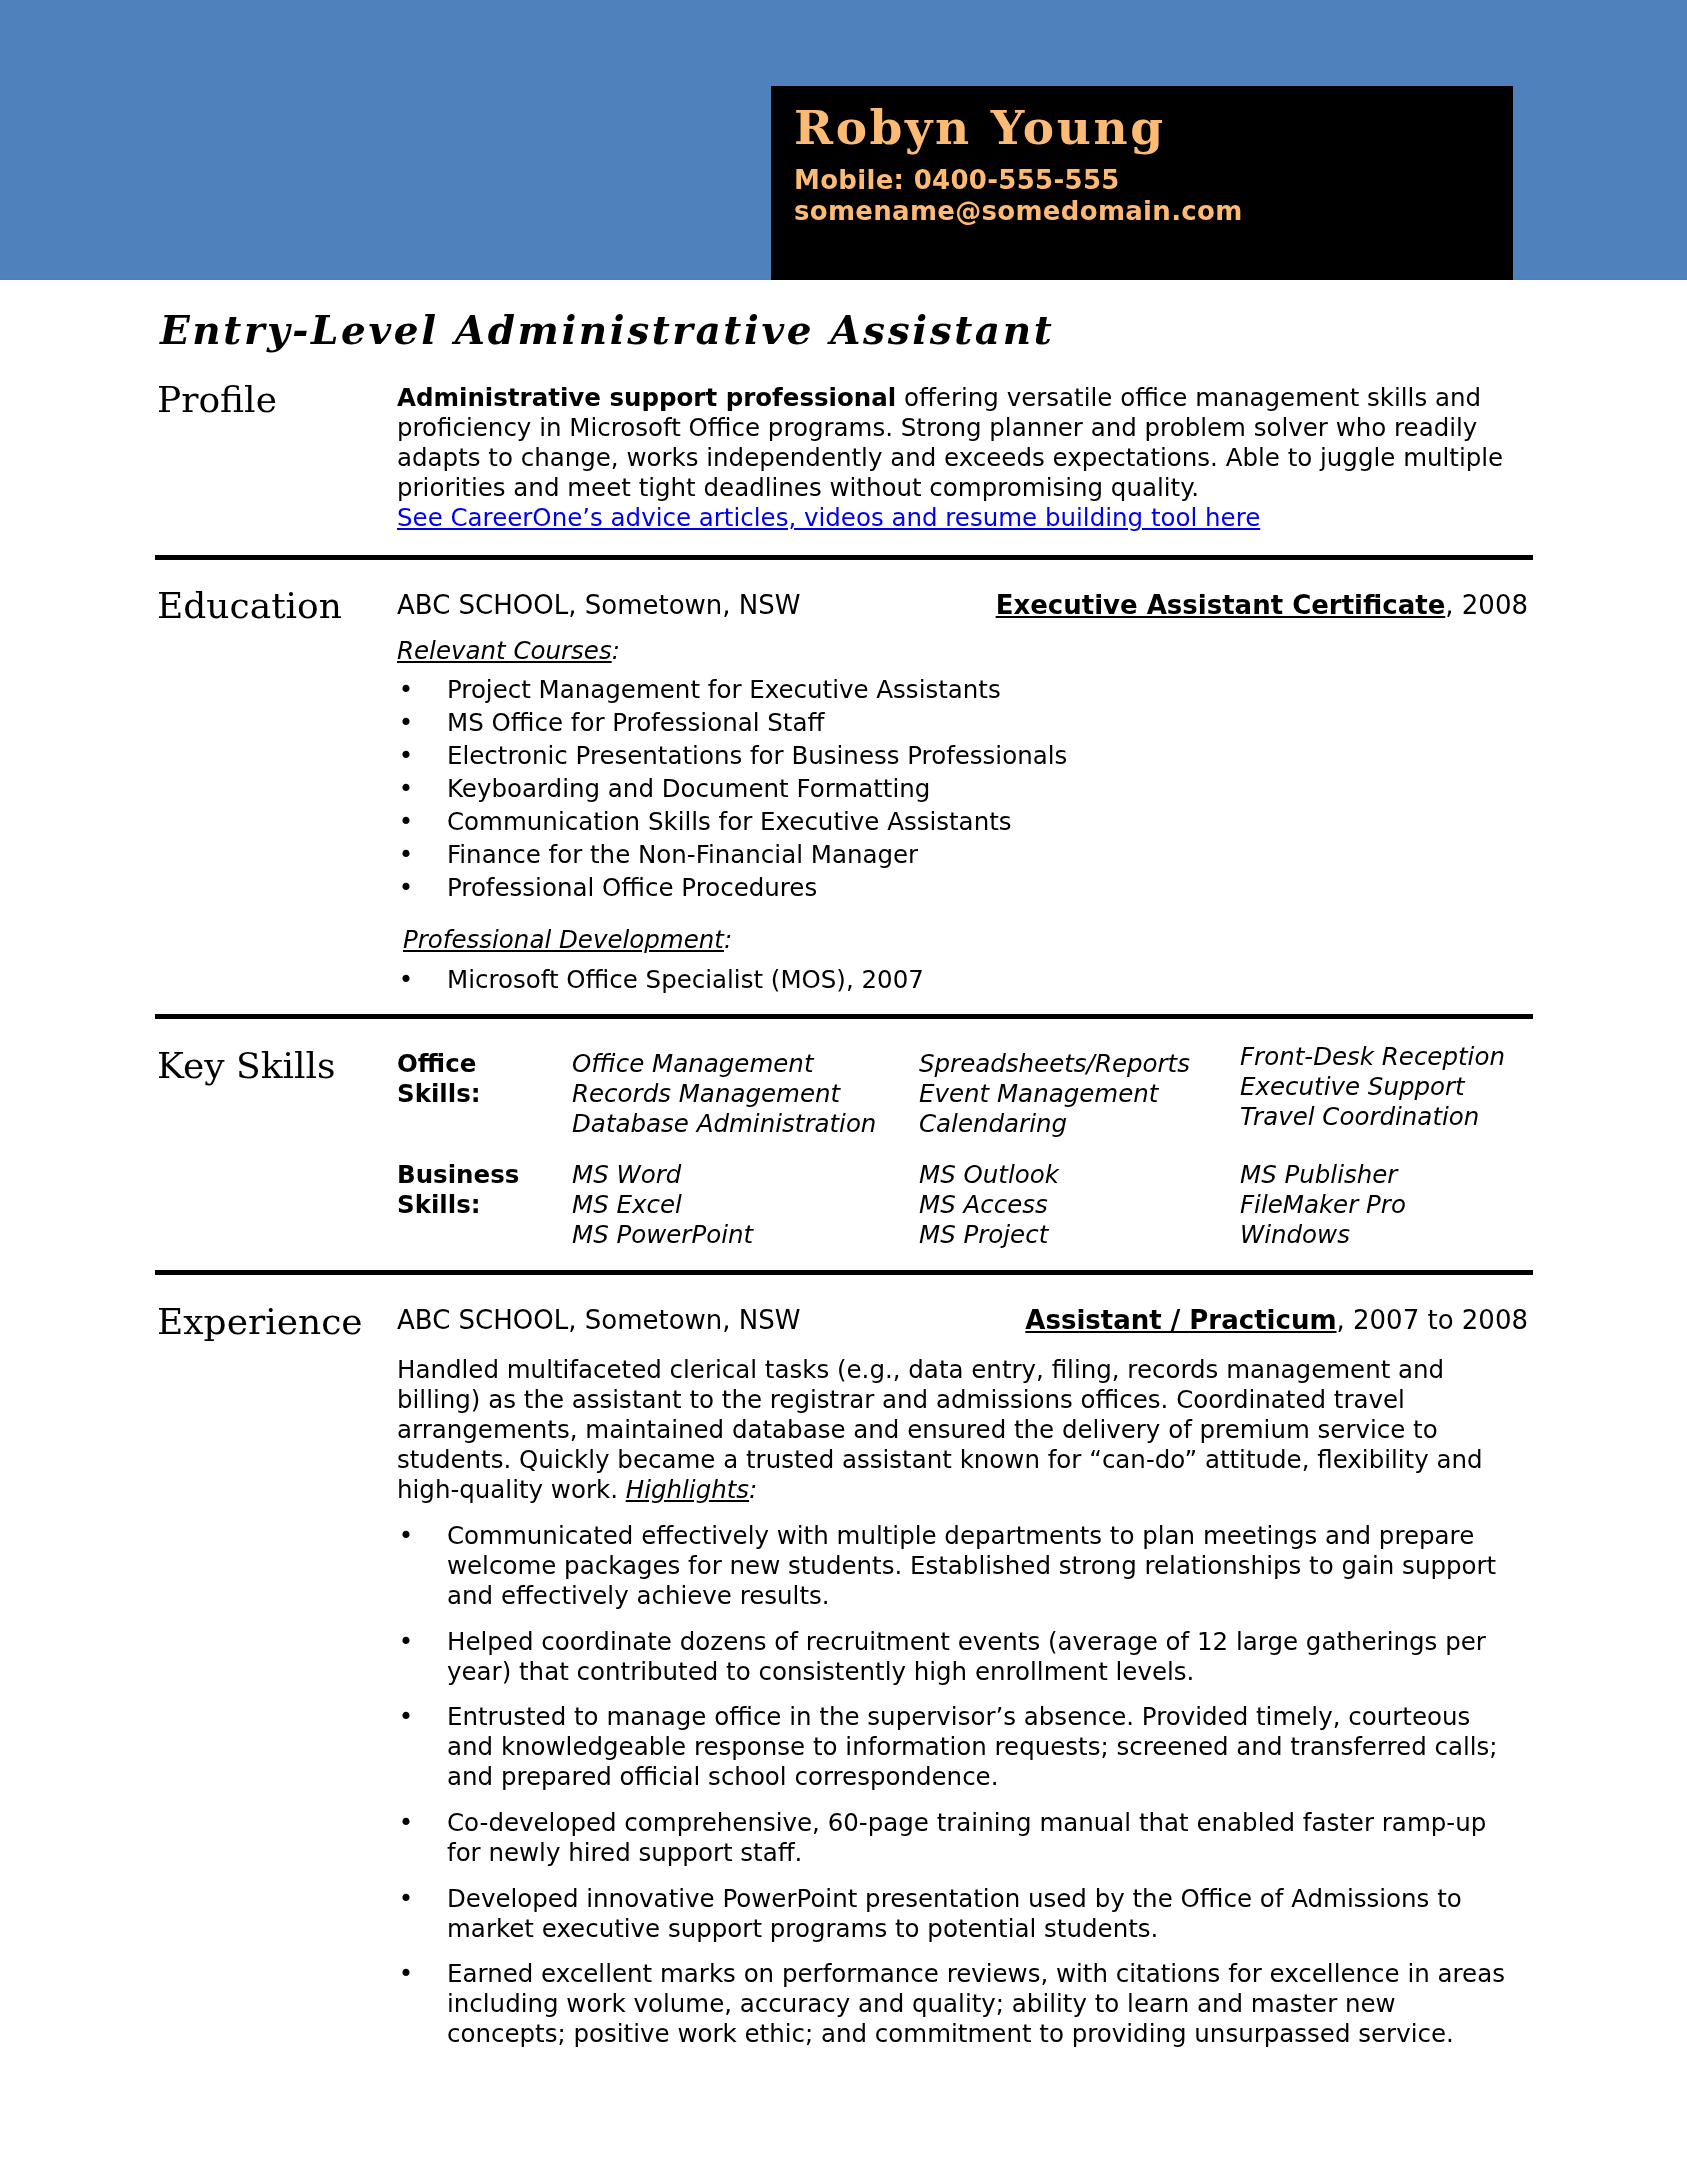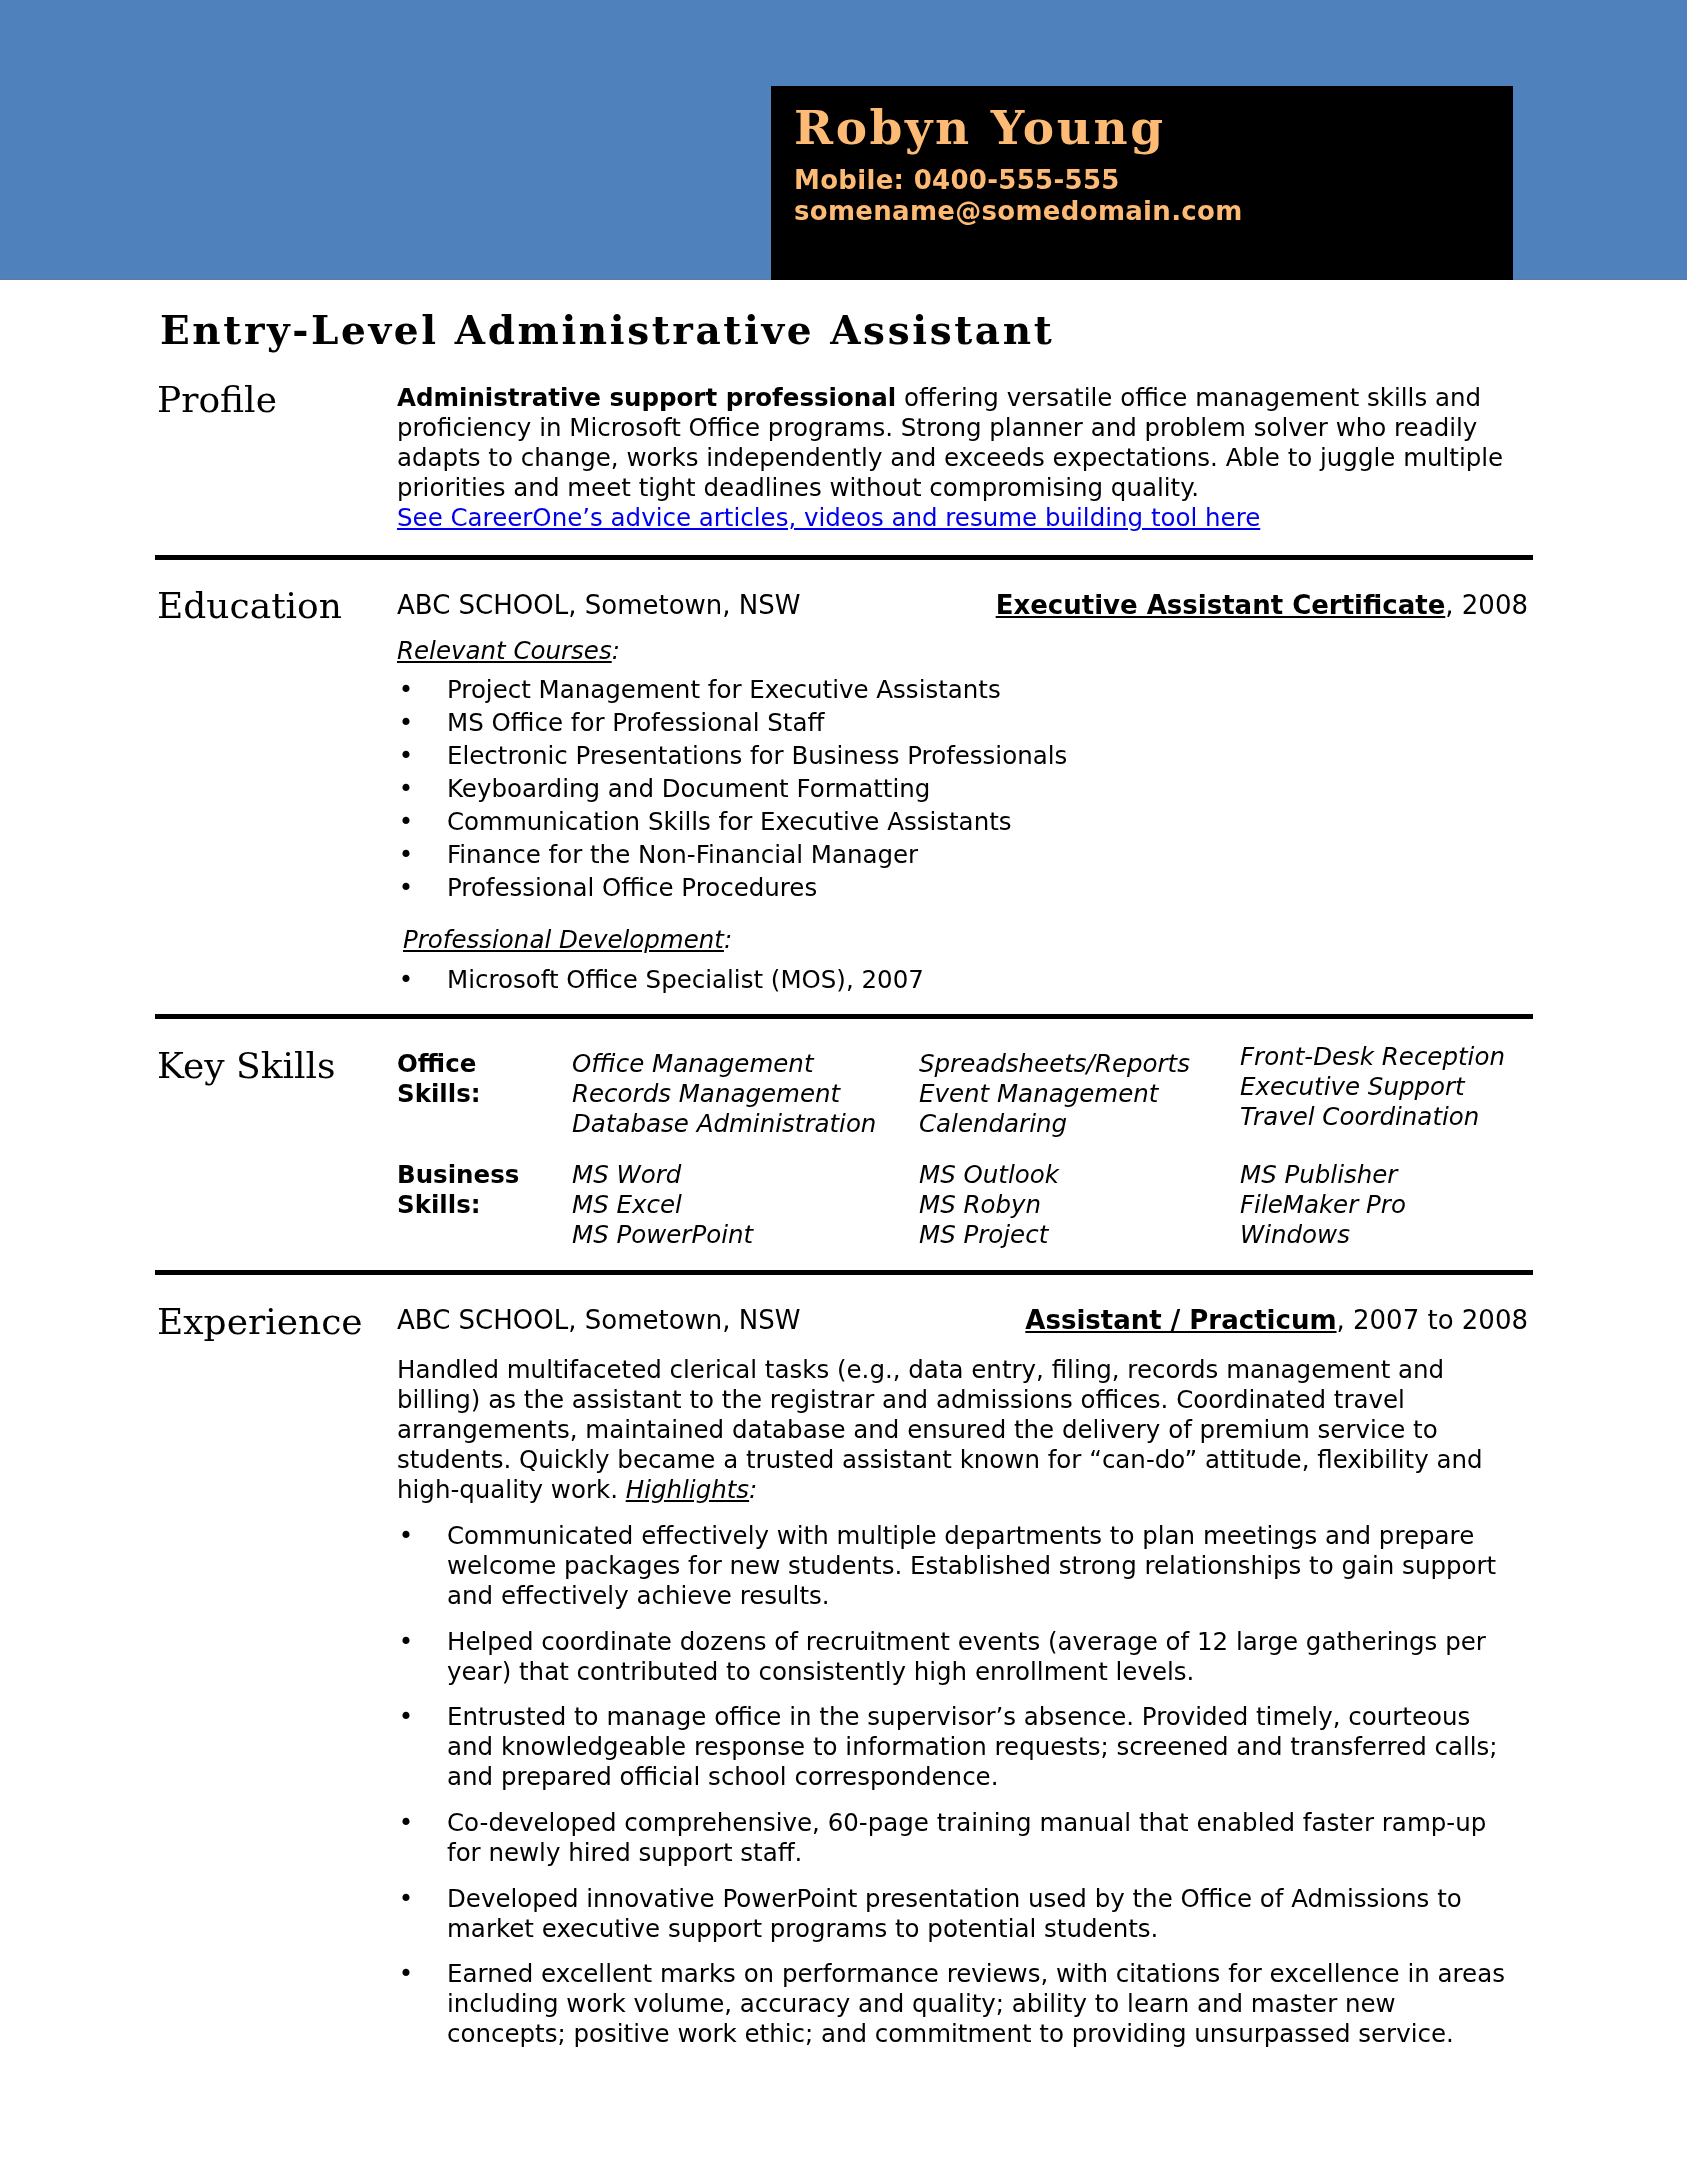--- a/index.html
+++ b/index.html
@@ -6,21 +6,21 @@
   body {
     width: 1687px; height: 2184px; position: relative; overflow: hidden;
     background: #ffffff; color: #000;
     font-family: "DejaVu Sans", sans-serif;
   }
   .band { position: absolute; left: 0; top: 0; width: 1687px; height: 279px; background: #4f81bd; border-bottom: 1.7px solid #5b7aa8; }
   .namebox { position: absolute; left: 771px; top: 86px; width: 742px; height: 194px; background: #000; color: #fdba74; box-sizing: border-box; padding: 14px 23px 0 23px; }
   .namebox .name { font-family: "DejaVu Serif", serif; font-weight: bold; font-size: 47px; letter-spacing: 2.6px; line-height: 56px; margin-bottom: 8.7px; }
   .namebox .contact { font-family: "DejaVu Sans", sans-serif; font-weight: bold; font-size: 26px; line-height: 31px; letter-spacing: 0.3px; white-space: nowrap; }
 
-  .job-title { position: absolute; left: 160px; top: 307px; font-family: "DejaVu Serif", serif; font-weight: bold; font-size: 39px; letter-spacing: 2.6px; white-space: nowrap; }
+  .job-title { position: absolute; left: 160px; top: 307px; font-family: "DejaVu Serif", serif; font-weight: bold; font-style: italic; font-size: 39px; letter-spacing: 2.6px; white-space: nowrap; }
 
   .sec-head { position: absolute; left: 157px; font-family: "DejaVu Serif", serif; font-weight: normal; font-size: 36px; white-space: nowrap; }
   .body { font-size: 24.5px; line-height: 30px; }
   .abs { position: absolute; }
   .rule { position: absolute; left: 155px; width: 1378px; height: 5.2px; background: #000; }
 
   .profile-text { position: absolute; left: 397px; top: 383px; width: 1135px; }
   .profile-text b { font-weight: bold; }
   .link { color: #0000ee; text-decoration: underline; cursor: pointer; }
 
@@ -105,21 +105,21 @@
     <div>Business</div>
     <div>Skills:</div>
   </div>
 <div class="skills-col" style="left:572px; top:1160px;">
     <div>MS Word</div>
     <div>MS Excel</div>
     <div>MS PowerPoint</div>
   </div>
 <div class="skills-col" style="left:919px; top:1160px;">
     <div>MS Outlook</div>
-    <div>MS Robyn</div>
+    <div>MS Access</div>
     <div>MS Project</div>
   </div>
 <div class="skills-col" style="left:1240px; top:1160px;">
     <div>MS Publisher</div>
     <div>FileMaker Pro</div>
     <div>Windows</div>
   </div>
 
 <div class="rule" style="top:1270px;"></div>
 

